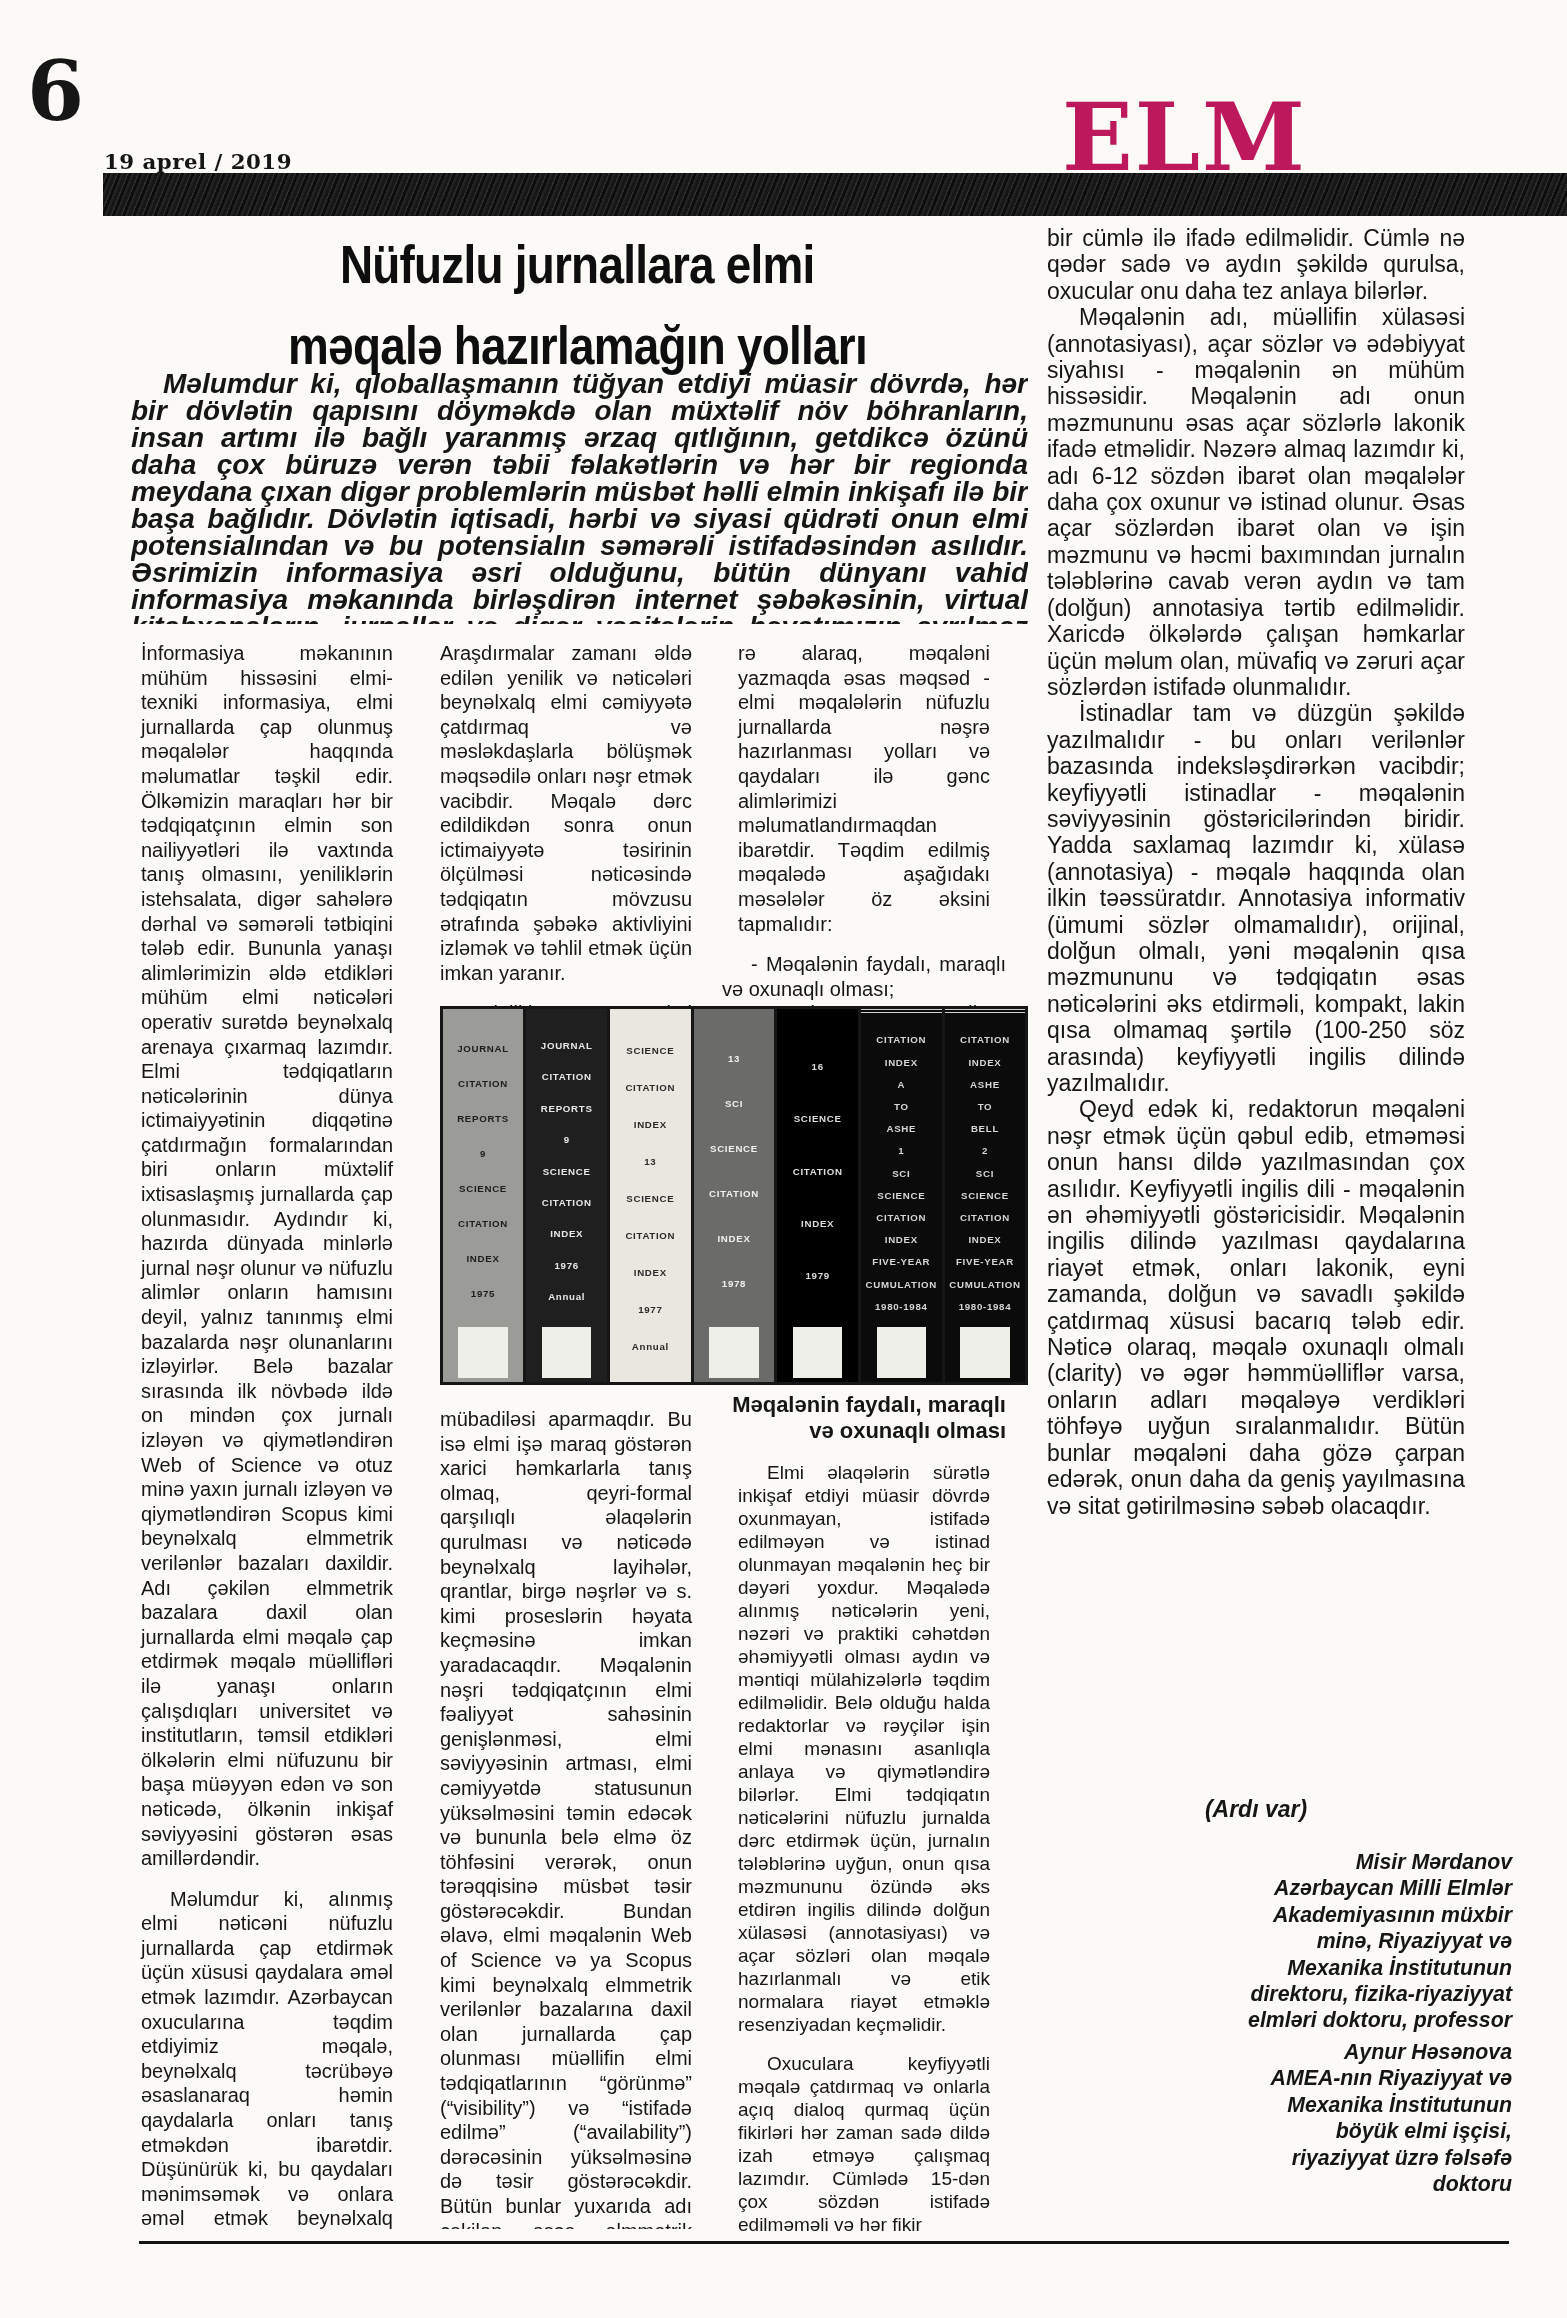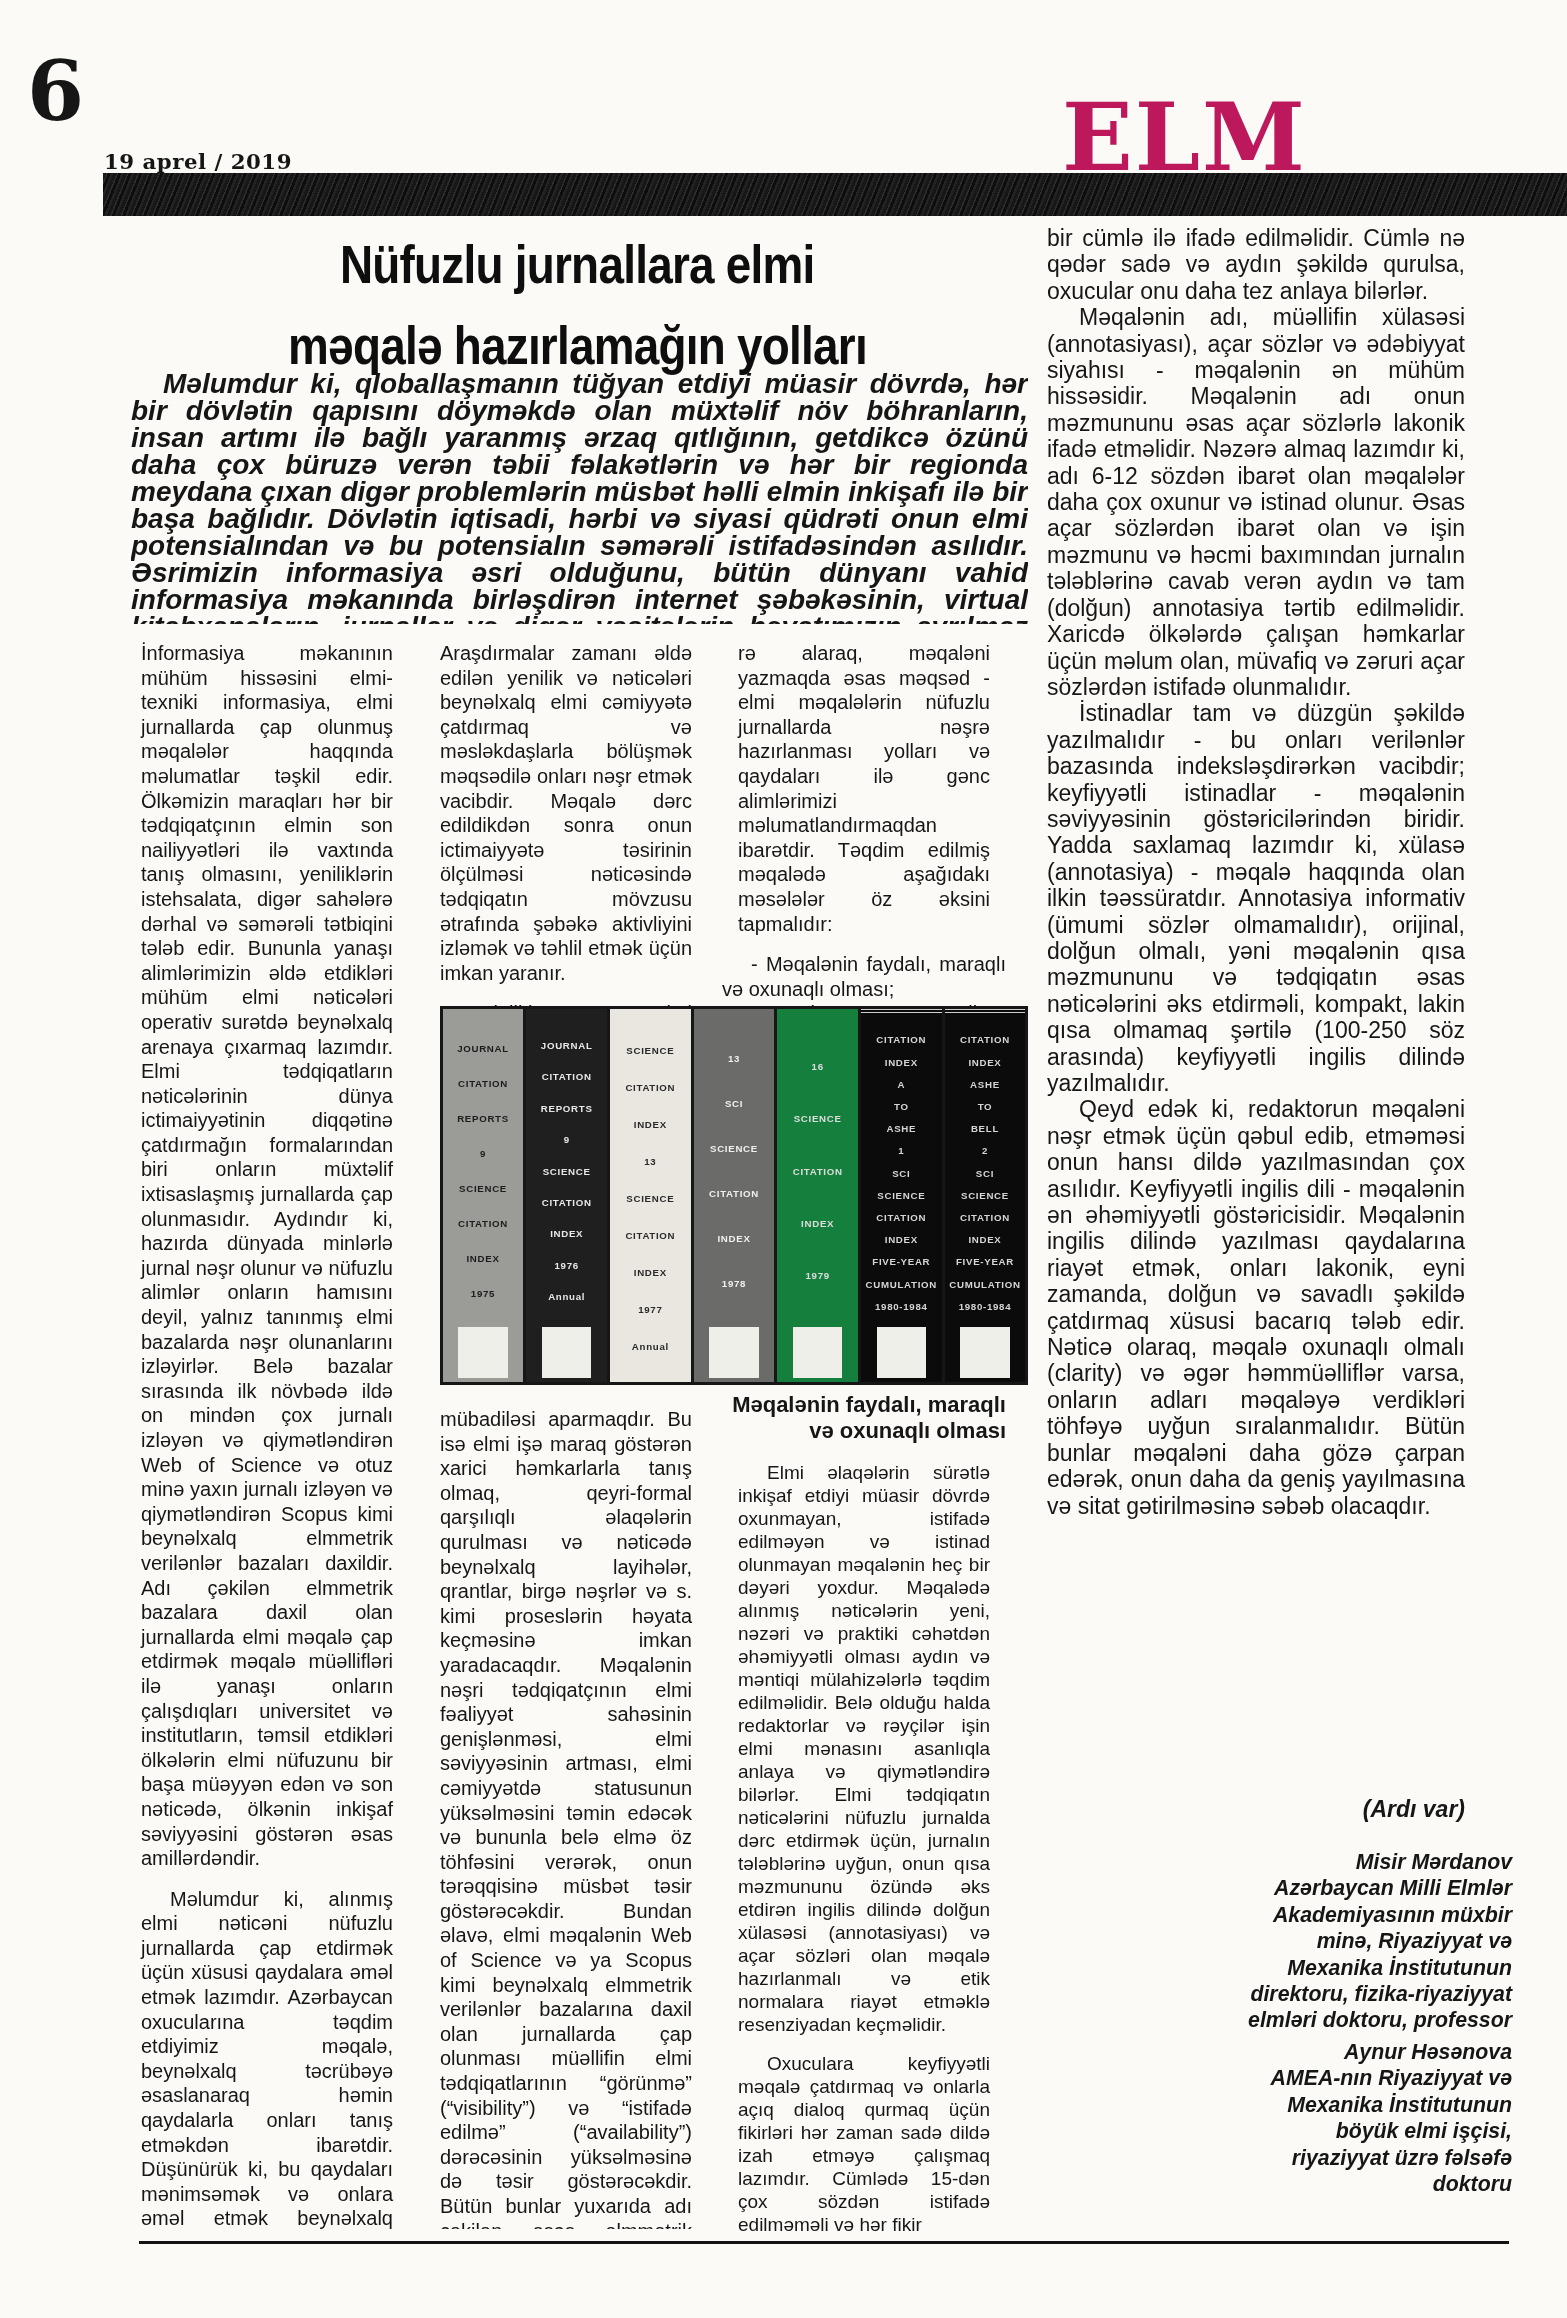--- a/index.html
+++ b/index.html
@@ -78,32 +78,32 @@
     display:flex;flex-direction:column;box-sizing:border-box;
     padding:12px 1.9px 4.6px 1.9px;flex:1;
     text-align:center;font-weight:700;font-size:9.7px;letter-spacing:0.7px;line-height:12.5px;
   }
   .spine .spine-lines{flex:1;display:flex;flex-direction:column;justify-content:space-evenly;}
   .spine .sticker{height:51px;width:64%;margin:3.7px auto 0 auto;background:#efefea;}
   .s1{background:#9b9b98;color:#1c1c1c;}
   .s2{background:#1f1f1f;color:#e8e8e8;}
   .s3{background:#e9e7e0;color:#2a2a2a;}
   .s4{background:#6b6b69;color:#f0f0f0;}
-  .s5{background:#15803d;color:#dddddd;}
+  .s5{background:#000000;color:#dddddd;}
   .s6,.s7{background:#0b0b0b;color:#d6d6d6;border-top:4.6px double #cfcfcf;}
   
   .sidebar{
     position:absolute;left:1047px;top:225px;width:418px;height:1564px;
     font-size:23px;line-height:26.4px;text-align:justify;overflow:hidden;
   }
   .sidebar p{margin:0;text-indent:32px;}
   .sidebar p.noindent{text-indent:0;}
   .continued{
     position:absolute;left:1047px;top:1796px;width:418px;
-    text-align:right;font-size:23px;font-weight:700;font-style:italic;
+    text-align:center;font-size:23px;font-weight:700;font-style:italic;
   }
   .author{
     position:absolute;left:997px;width:515px;
     text-align:right;font-size:21.3px;font-weight:700;font-style:italic;line-height:26.4px;
   }
   .author1{top:1849px;}
   .author2{top:2039px;}
   .rule-bottom{
     position:absolute;left:139px;top:2241px;width:1370px;height:2.8px;background:#141414;
   }

